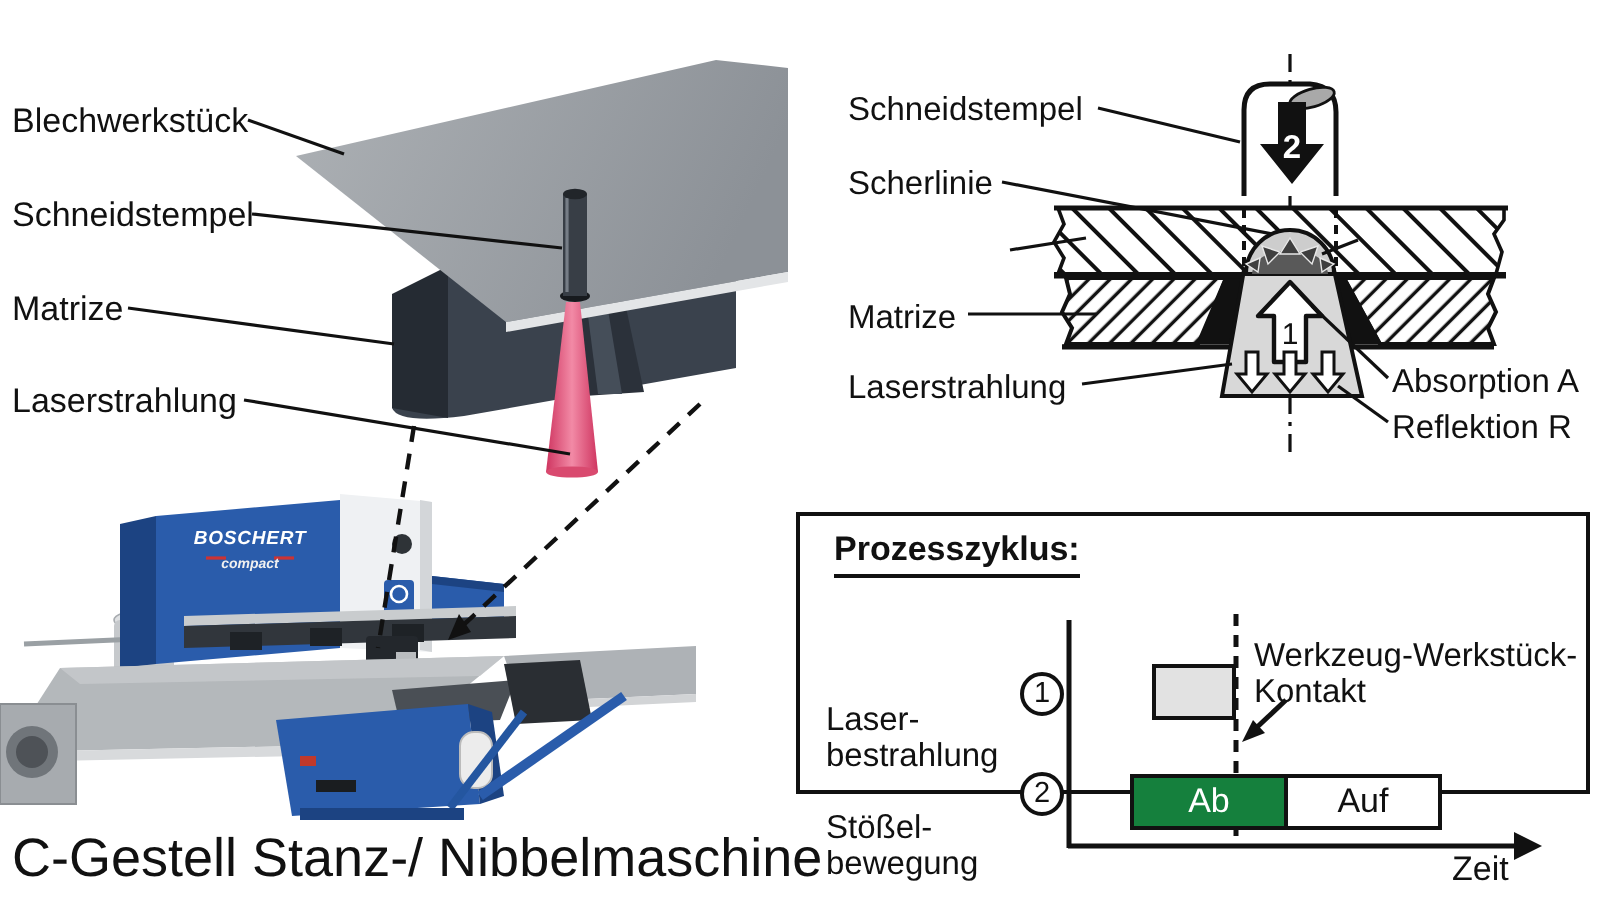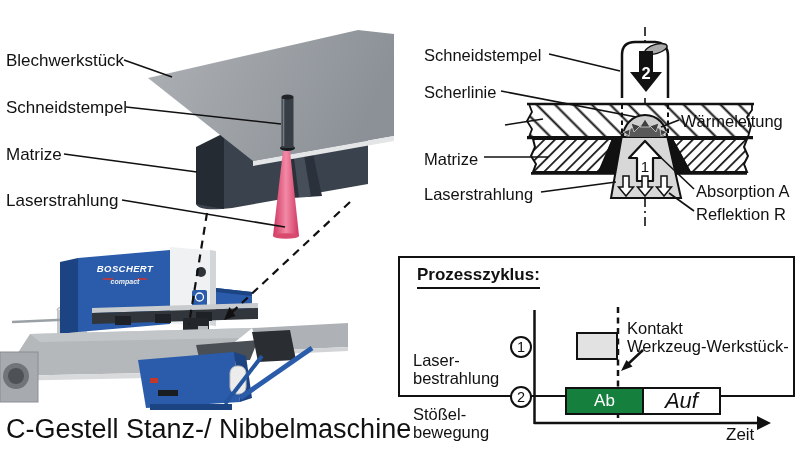--- a/index.html
+++ b/index.html
@@ -19,21 +19,21 @@
            box-sizing:border-box;display:flex;align-items:center;justify-content:center;
            font-size:14.5px;background:#fff;}
   .laser-bar{position:absolute;left:176px;top:74px;width:42px;height:28px;
              background:#e2e2e2;border:2.6px solid #111;box-sizing:border-box;}
   .contact-lbl{position:absolute;left:227px;top:62px;font-size:16.5px;line-height:17.5px;white-space:nowrap;}
   .stroke-bar{position:absolute;left:165px;top:129px;width:156px;height:28px;
               border:2.8px solid #111;box-sizing:border-box;display:flex;}
   .sb-down{width:49.3%;background:#15803d;color:#fff;display:flex;align-items:center;
            justify-content:center;font-size:17px;}
   .sb-up{flex:1;background:#fff;color:#111;border-left:2.8px solid #111;display:flex;
-         align-items:center;justify-content:center;font-size:22px;font-style:italic;}
+         align-items:center;justify-content:center;font-size:17px;}
   .zeit{position:absolute;left:326px;top:167px;font-size:17px;}
 </style>
 </head>
 <body>
 
 <div id="app">
 
 <svg id="fig-svg" width="800" height="451" viewBox="0 0 800 451">
   <defs>
     <linearGradient id="sheetGrad" x1="0" y1="0" x2="1" y2="0.25">
@@ -207,42 +207,41 @@
 <div class="lbl" style="left:6px;top:51px">Blechwerkstück</div>
 <div class="lbl" style="left:6px;top:98px">Schneidstempel</div>
 <div class="lbl" style="left:6px;top:145px">Matrize</div>
 <div class="lbl" style="left:6px;top:191px">Laserstrahlung</div>
 <div class="caption" style="left:6px;top:414px">C-Gestell Stanz-/ Nibbelmaschine</div>
 
 <div class="lbl-r" style="left:424px;top:46px">Schneidstempel</div>
 <div class="lbl-r" style="left:424px;top:83px">Scherlinie</div>
 <div class="lbl-r" style="left:424px;top:150px">Matrize</div>
 <div class="lbl-r" style="left:424px;top:185px">Laserstrahlung</div>
-<div class="lbl-r" style="left:681px;top:112px">Wärmeleitung</div>
 <div class="lbl-r" style="left:696px;top:205px">Reflektion R</div>
 <div class="lbl-r" style="left:696px;top:182px">Absorption A</div>
 
 <div class="pbox">
   <div class="ptitle">
     <span>Prozesszyklus:</span>
   </div>
   <div class="plabel" style="left:13px;top:59px">
     <div>Laser-</div>
     <div>bestrahlung</div>
   </div>
   <div class="pcircle" style="left:110px;top:78px">1</div>
   <div class="plabel" style="left:13px;top:113px">
     <div>Stößel-</div>
     <div>bewegung</div>
   </div>
   <div class="pcircle" style="left:110px;top:128px">2</div>
   <div class="laser-bar"></div>
   <div class="contact-lbl">
+    <div>Werkzeug-Werkstück-</div>
     <div>Kontakt</div>
-    <div>Werkzeug-Werkstück-</div>
   </div>
   <div class="stroke-bar">
     <div class="sb-down">Ab</div>
     <div class="sb-up">Auf</div>
   </div>
   <div class="zeit">Zeit</div>
 </div>
 
 </div>
 

